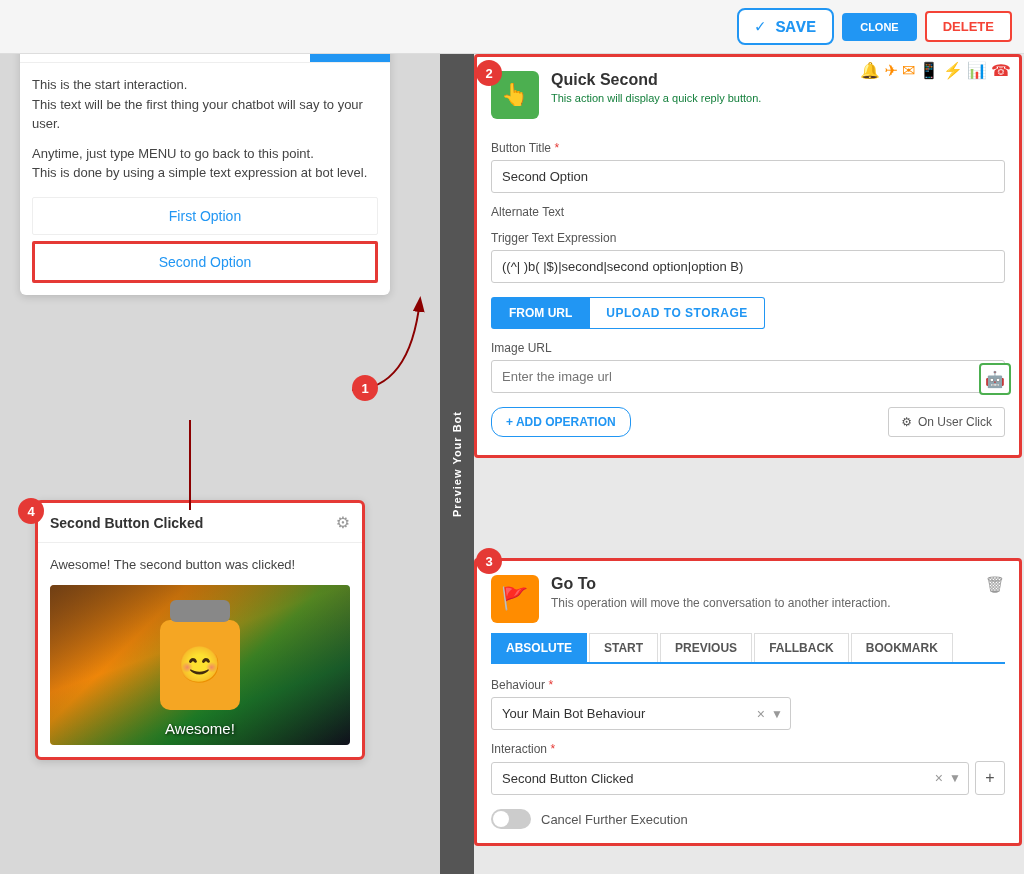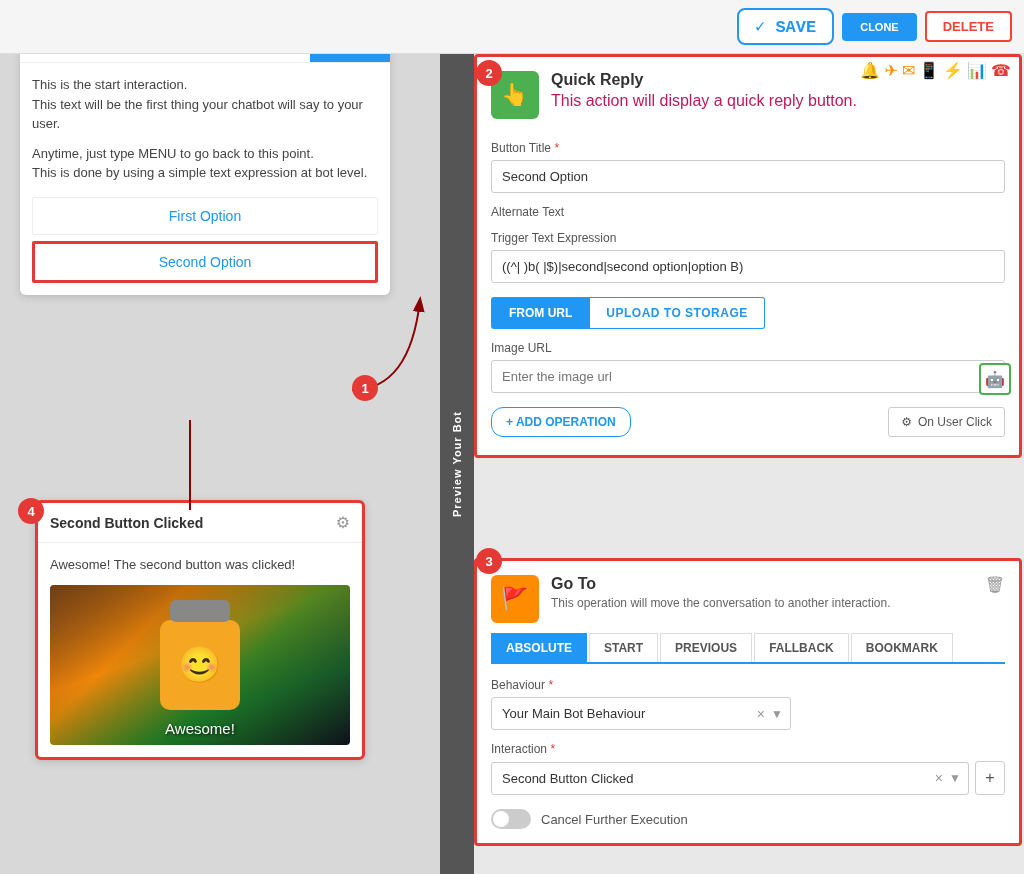--- a/index.html
+++ b/index.html
@@ -279,22 +279,22 @@
       font-size: 22px;
       flex-shrink: 0;
     }
     .qr-title {
       font-size: 16px;
       font-weight: 700;
       color: #333;
       margin-bottom: 3px;
     }
     .qr-subtitle {
-      font-size: 16px;
-      color: #be185d;
+      font-size: 11px;
+      color: #15803d;
     }
 
     .qr-body {
       padding: 0 14px 14px;
     }
     .field-label {
       font-size: 12px;
       color: #555;
       margin-bottom: 5px;
       margin-top: 12px;
@@ -630,21 +630,21 @@
     <span style="color:#FF8C00;">⚡</span>
     <span style="color:#e53935;">📊</span>
     <span style="color:#e53935;">☎</span>
   </div>
 
   <div class="qr-header">
     <div class="qr-icon-box">
       <span>👆</span>
     </div>
     <div>
-      <div class="qr-title">Quick Reply</div>
+      <div class="qr-title">Quick Second</div>
       <div class="qr-subtitle">This action will display a quick reply button.</div>
     </div>
   </div>
 
   <div class="qr-body">
     <div class="field-label">
       <span>Button Title</span> <span class="required-star">*</span>
     </div>
     <input class="field-input" type="text" value="Second Option" style="">
 

